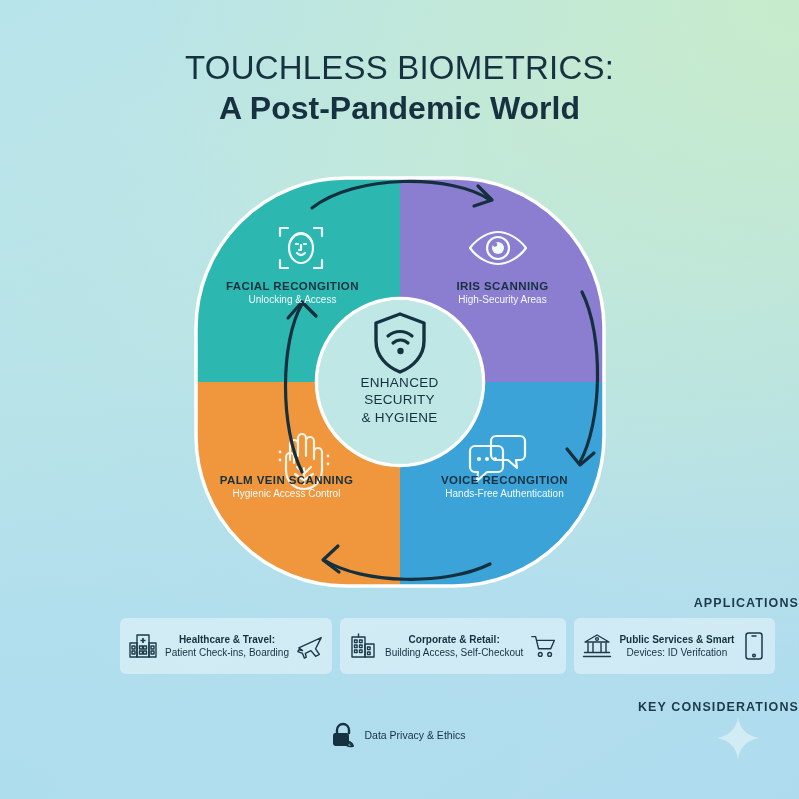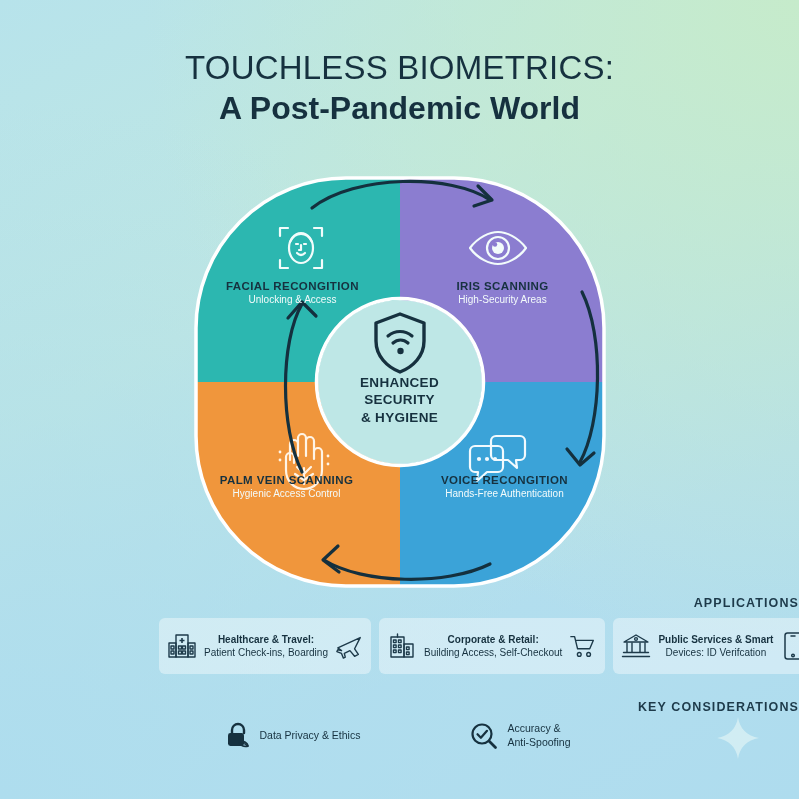--- a/index.html
+++ b/index.html
@@ -84,21 +84,21 @@
   .seg-bl { left: 22px;  top: 302px; }
   .seg-br { left: 240px; top: 302px; }
 
   .hub-text {
     position: absolute;
     left: 50%; top: 50%;
     transform: translate(-50%, -16%);
     width: 160px;
     text-align: center;
     font-size: 13.5px;
-    font-weight: bold;
+    font-weight: normal;
     line-height: 1.28;
     letter-spacing: .3px;
     color: #16313F;
   }
 
   
   .section-head {
     position: absolute;
     left: 0; right: 0;
     text-align: right;
@@ -111,21 +111,20 @@
   #apps-head { top: 596px; }
   #key-head  { top: 700px; padding-left: 36px; }
 
   .apps-row {
     position: absolute;
     top: 618px;
     left: 120px;
     width: 560px;
     display: flex;
     gap: 8px;
-    margin-left: 39px;
   }
   .app-card {
     flex: 1;
     height: 56px;
     background: rgba(255,255,255,.40);
     border-radius: 6px;
     display: flex;
     align-items: center;
     justify-content: center;
     gap: 7px;
@@ -384,30 +383,19 @@
         <path d="M7 11V8a6 6 0 0112 0v3" fill="none" stroke="#16313F" stroke-width="2.4" stroke-linecap="round"></path>
         <rect x="3" y="11" width="16" height="13" rx="2.4" fill="#16313F"></rect>
         <path d="M14 19c4 0 8 1 9 5-4 1-8 0-9-5z" fill="none" stroke="#16313F" stroke-width="1.9" stroke-linejoin="round"></path>
         <path d="M15 20c3 1 6 2 7.5 4" fill="none" stroke="#16313F" stroke-width="1.3" stroke-linecap="round"></path>
       </svg>
       <div class="key-txt">
         <span>Data Privacy &amp; Ethics</span>
       </div>
     </div>
 
-    <div class="key-item">
-      <svg width="28" height="28" viewBox="0 0 28 28" fill="none" stroke="#16313F" stroke-linecap="round" stroke-linejoin="round">
-        <circle cx="12" cy="12" r="9.5" stroke-width="2.2"></circle>
-        <path d="M7.5 12.2l3.4 3.6L17 8.8" stroke-width="2.2"></path>
-        <path d="M19 19l6.5 6.5" stroke-width="2.8"></path>
-      </svg>
-      <div class="key-txt">
-        <span>Accuracy &amp;</span>
-        <span>Anti-Spoofing</span>
-      </div>
-    </div>
   </div>
 
   <svg class="sparkle" viewBox="0 0 40 40">
     <path d="M20 0c1.5 11 8.5 18 20 20-11.5 2-18.5 9-20 20-1.5-11-8.5-18-20-20 11.5-2 18.5-9 20-20z" fill="#E4F6F6" opacity=".85"></path>
   </svg>
 
 </div>
 
 </body></html>

